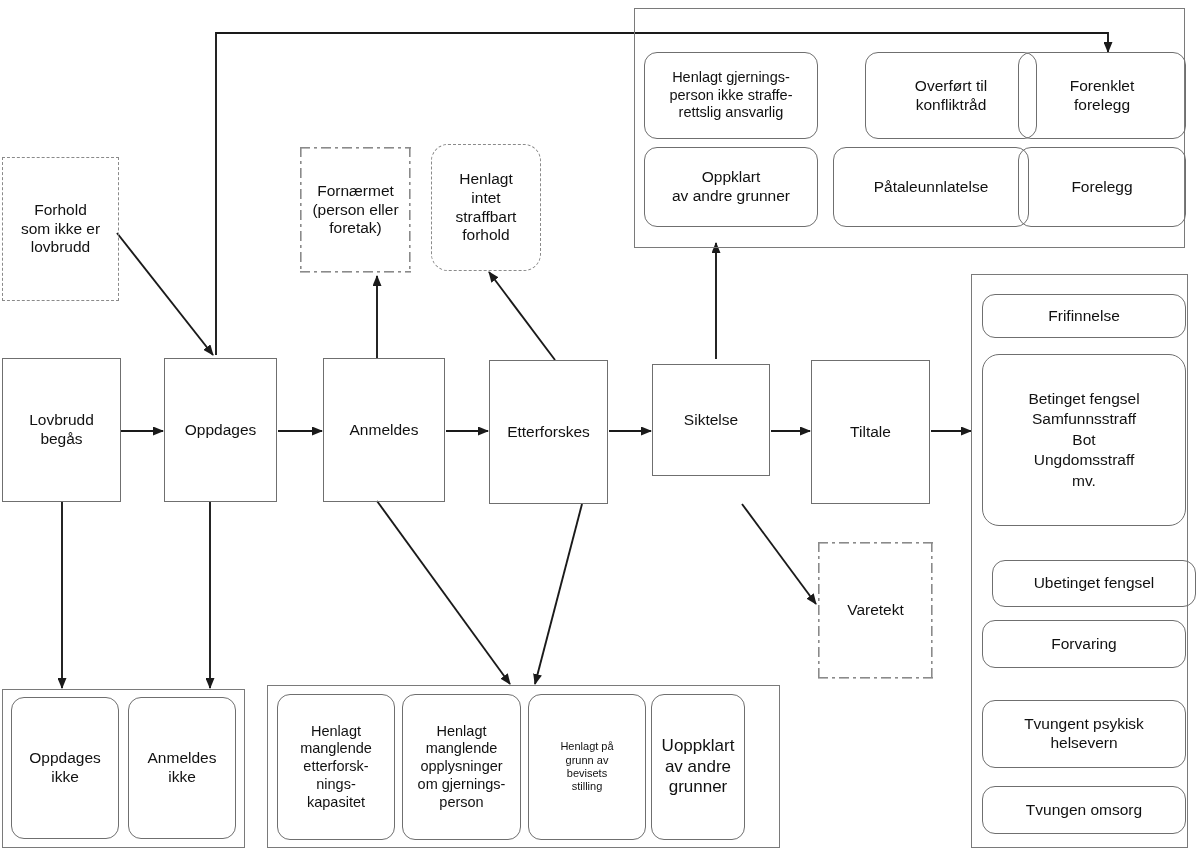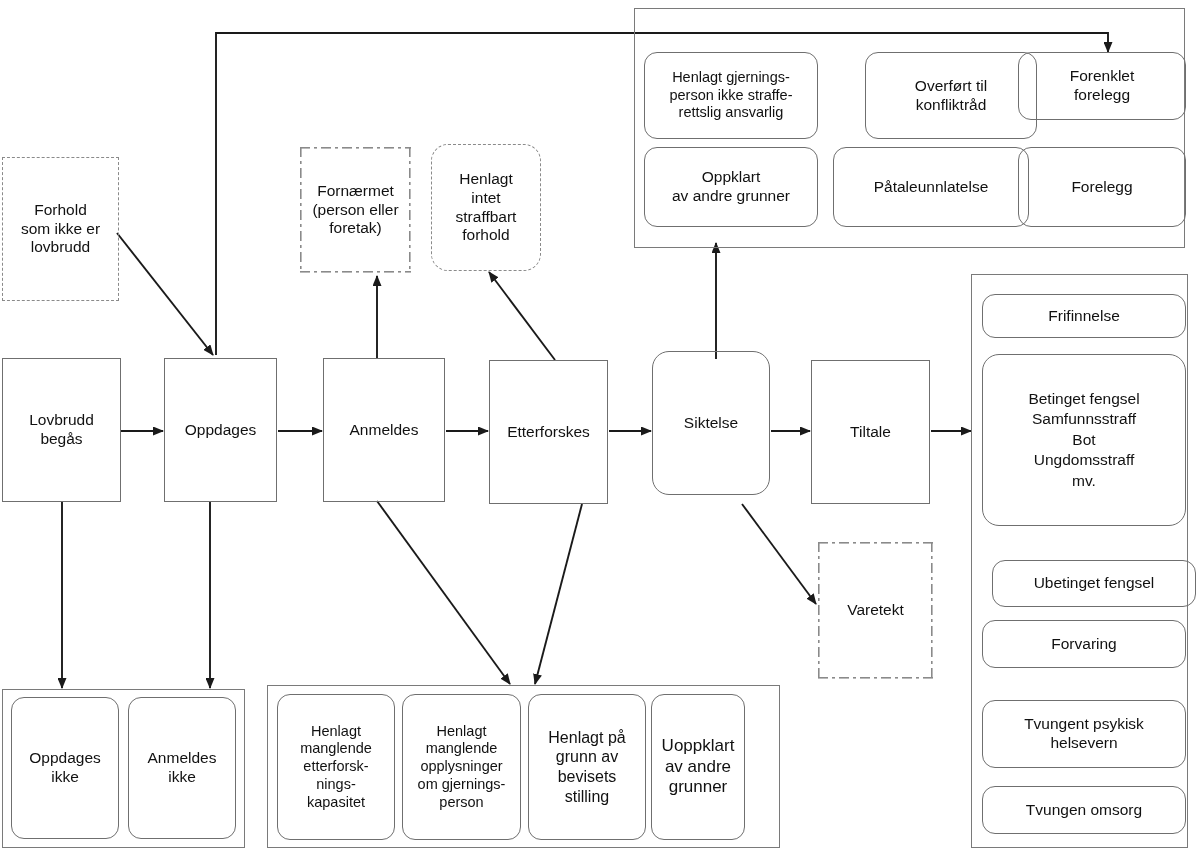--- a/index.html
+++ b/index.html
@@ -82,21 +82,21 @@
 
   <div class="node solid lbl" style="left:2px;top:358px;width:119px;height:144px;">Lovbrudd
 begås</div>
 
   <div class="node solid lbl" style="left:164px;top:358px;width:113px;height:144px;">Oppdages</div>
 
   <div class="node solid lbl" style="left:323px;top:358px;width:122px;height:144px;">Anmeldes</div>
 
   <div class="node solid lbl" style="left:489px;top:360px;width:119px;height:144px;">Etterforskes</div>
 
-  <div class="node solid lbl" style="left:652px;top:351px;width:118px;height:144px;border-radius:17px;">Siktelse</div>
+  <div class="node solid lbl" style="left:652px;top:364px;width:118px;height:112px;">Siktelse</div>
 
   <div class="node solid lbl" style="left:811px;top:360px;width:119px;height:144px;">Tiltale</div>
 
   <div class="node dashed lbl" style="left:2px;top:157px;width:117px;height:144px;">Forhold
 som ikke er
 lovbrudd</div>
 
   <div class="node dashdot lbl" style="left:300px;top:147px;width:111px;height:126px;">Fornærmet
 (person eller
 foretak)</div>
@@ -118,35 +118,35 @@
   <div class="node solid rounded lbl" style="left:277px;top:694px;width:118px;height:146px;font-size:14.5px;">Henlagt
 manglende
 etterforsk-
 nings-
 kapasitet</div>
   <div class="node solid rounded lbl" style="left:402px;top:694px;width:119px;height:146px;font-size:14.5px;">Henlagt
 manglende
 opplysninger
 om gjernings-
 person</div>
-  <div class="node solid rounded lbl" style="left:528px;top:694px;width:118px;height:146px;font-size:16px;">Henlagt på
+  <div class="node solid rounded lbl" style="left:528px;top:694px;width:118px;height:146px;font-size:11px;">Henlagt på
 grunn av
 bevisets
 stilling</div>
   <div class="node solid rounded lbl" style="left:651px;top:694px;width:94px;height:146px;font-size:17px;">Uoppklart
 av andre
 grunner</div>
 
   <div class="panel" style="left:634px;top:8px;width:551px;height:240px;"></div>
   <div class="node solid rounded lbl" style="left:644px;top:52px;width:174px;height:87px;font-size:14.5px;">Henlagt gjernings-
 person ikke straffe-
 rettslig ansvarlig</div>
   <div class="node solid rounded lbl" style="left:833px;top:52px;width:172px;height:87px;margin-left:32px;">Overført til
 konfliktråd</div>
-  <div class="node solid rounded lbl" style="left:1018px;top:52px;width:168px;height:68px;">Forenklet
+  <div class="node solid rounded lbl" style="left:1018px;top:52px;width:168px;height:87px;">Forenklet
 forelegg</div>
   <div class="node solid rounded lbl" style="left:644px;top:147px;width:174px;height:80px;">Oppklart
 av andre grunner</div>
   <div class="node solid rounded lbl" style="left:833px;top:147px;width:196px;height:80px;">Påtaleunnlatelse</div>
   <div class="node solid rounded lbl" style="left:1018px;top:147px;width:168px;height:80px;">Forelegg</div>
 
   <div class="panel" style="left:971px;top:274px;width:217px;height:574px;"></div>
   <div class="node solid rounded lbl" style="left:982px;top:294px;width:204px;height:44px;">Frifinnelse</div>
   <div class="node solid rounded-lg lbl" style="left:982px;top:354px;width:204px;height:172px;line-height:1.32;">Betinget fengsel
 Samfunnsstraff

